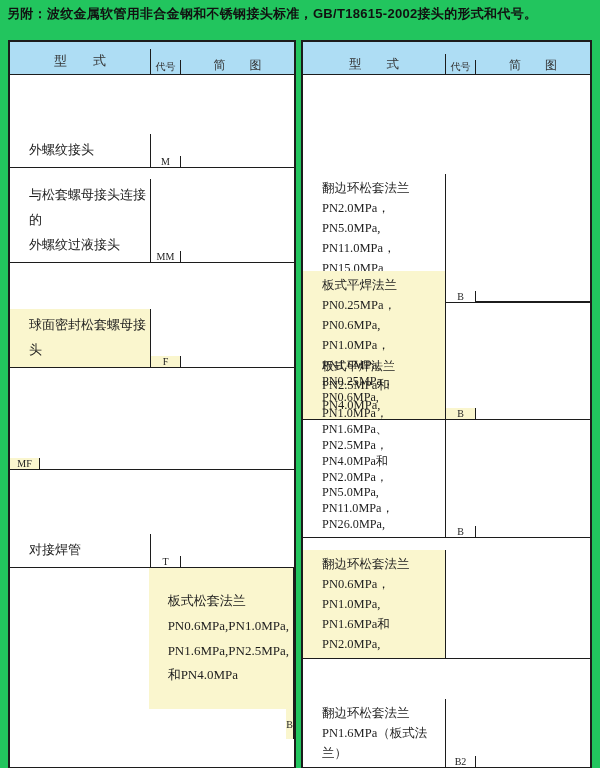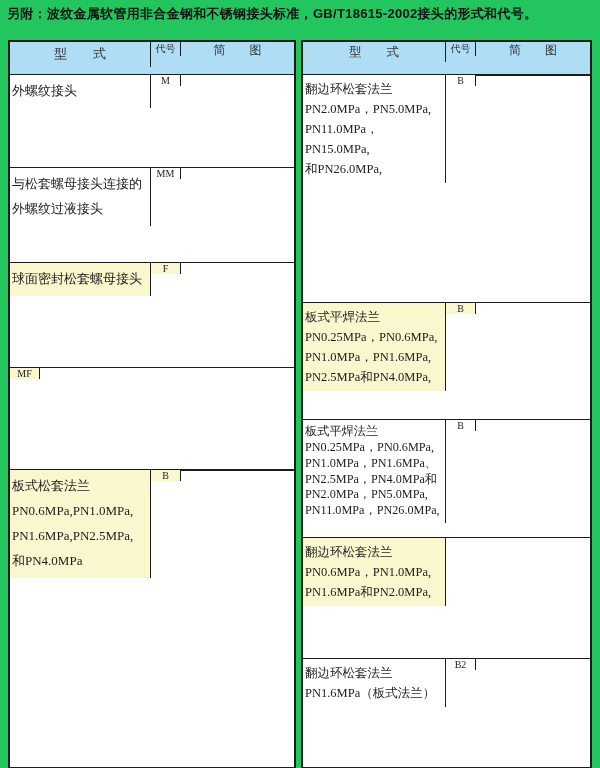--- a/index.html
+++ b/index.html
@@ -15,29 +15,29 @@
   }
   .intro{
     position:absolute;left:7px;top:5px;width:590px;
     font-family:"Liberation Sans",sans-serif;font-weight:bold;
     font-size:13px;letter-spacing:0.3px;color:#111;
   }
   .tables{position:absolute;left:8px;top:40px;display:flex;gap:5px;}
   .tbl{border:2px solid var(--bd);border-bottom-width:3px;background:#fff;box-sizing:border-box;}
   .tbl-left{width:288px;}
   .tbl-right{width:291px;}
-  .trow{display:flex;border-top:1px solid var(--bd);box-sizing:border-box;align-items:flex-start;}
+  .trow{display:flex;border-top:1px solid var(--bd);box-sizing:border-box;align-items:flex-end;}
   .trow:first-child{border-top:none;}
   .thead{height:32px;background:var(--hd);}
   .thead .c{font-size:13.5px;color:#333;}
   .c{box-sizing:border-box;min-width:0;}
   .c.type{
     flex:0 0 141px;border-right:1px solid var(--bd);
     display:flex;align-items:center;text-align:left;
-    padding:4px 4px 4px 2px;font-size:13px;line-height:1.92;white-space:pre-line;
+    padding:4px 4px 4px 19px;font-size:13px;line-height:1.92;white-space:pre-line;
   }
   .tbl-right .c.type{flex-basis:143px;font-size:12.5px;line-height:1.6;}
   .c.type.tight{line-height:1.3;font-size:12.2px;}
   .c.code{
     flex:0 0 30px;border-right:1px solid var(--bd);
     display:flex;align-items:center;justify-content:center;font-size:10px;
   }
   .c.diag{flex:1 1 auto;display:flex;flex-direction:column;background:#fff;}
   .c.hcell{justify-content:center;padding:0;white-space:normal;}
   .c.dh{flex:1 1 auto;display:flex;align-items:center;justify-content:center;font-size:12px;color:#333;}
@@ -144,21 +144,42 @@
                     <rect x="26" y="31" width="24" height="34"></rect>
                     <rect x="30" y="21" width="14" height="10"></rect>
                     <rect x="50" y="25" width="42" height="46"></rect>
                     <rect x="30" y="54" width="56" height="11" fill="url(#hatch)"></rect>
                     <rect x="60" y="65" width="16" height="10" fill="url(#hatch)"></rect>
                   </g>
                 </svg></span>
             </div>
           </div>
         </div>
-        <div class="trow" style="height: 200px;">
+        <div class="trow" style="height: 98px;">
+          <div class="c type">对接焊管</div>
+          <div class="c code">T</div>
+          <div class="c diag">
+            <div class="dsub">
+              <span><svg viewBox="0 0 112 96" xmlns="http://www.w3.org/2000/svg">
+                  <g fill="none" stroke="#4a4a4a" stroke-width="1.1">
+                    <line x1="1" y1="48" x2="111" y2="48" stroke="#777" stroke-width="0.8" stroke-dasharray="12 3 3 3"></line>
+                    <path d="M11,28 L42,28 M11,68 L42,68"></path>
+                    <path d="M11,28 C1,38 18,40 9,48 C0,56 16,60 11,68"></path>
+                    <line x1="13" y1="34" x2="42" y2="34" stroke="#666" stroke-width="0.8" stroke-dasharray="3 2.5"></line>
+                    <line x1="13" y1="62" x2="42" y2="62" stroke="#666" stroke-width="0.8" stroke-dasharray="3 2.5"></line>
+                    <rect x="42" y="23" width="26" height="50"></rect>
+                    <rect x="68" y="29" width="36" height="38"></rect>
+                    <line x1="70" y1="33" x2="102" y2="33" stroke="#666" stroke-width="0.8" stroke-dasharray="3 2.5"></line>
+                    <line x1="70" y1="63" x2="102" y2="63" stroke="#666" stroke-width="0.8" stroke-dasharray="3 2.5"></line>
+                  </g>
+                </svg></span>
+            </div>
+          </div>
+        </div>
+        <div class="trow" style="height: 200px; flex-direction: column;">
           <div class="c type hl">板式松套法兰
 PN0.6MPa,PN1.0MPa,
 PN1.6MPa,PN2.5MPa,
 和PN4.0MPa</div>
           <div class="c code hl">B</div>
           <div class="c diag">
             <div class="dsub">
               <span><svg viewBox="0 0 112 96" xmlns="http://www.w3.org/2000/svg">
                   <g fill="none" stroke="#4a4a4a" stroke-width="1.1">
                     <line x1="1" y1="48" x2="111" y2="48" stroke="#777" stroke-width="0.8" stroke-dasharray="12 3 3 3"></line>

